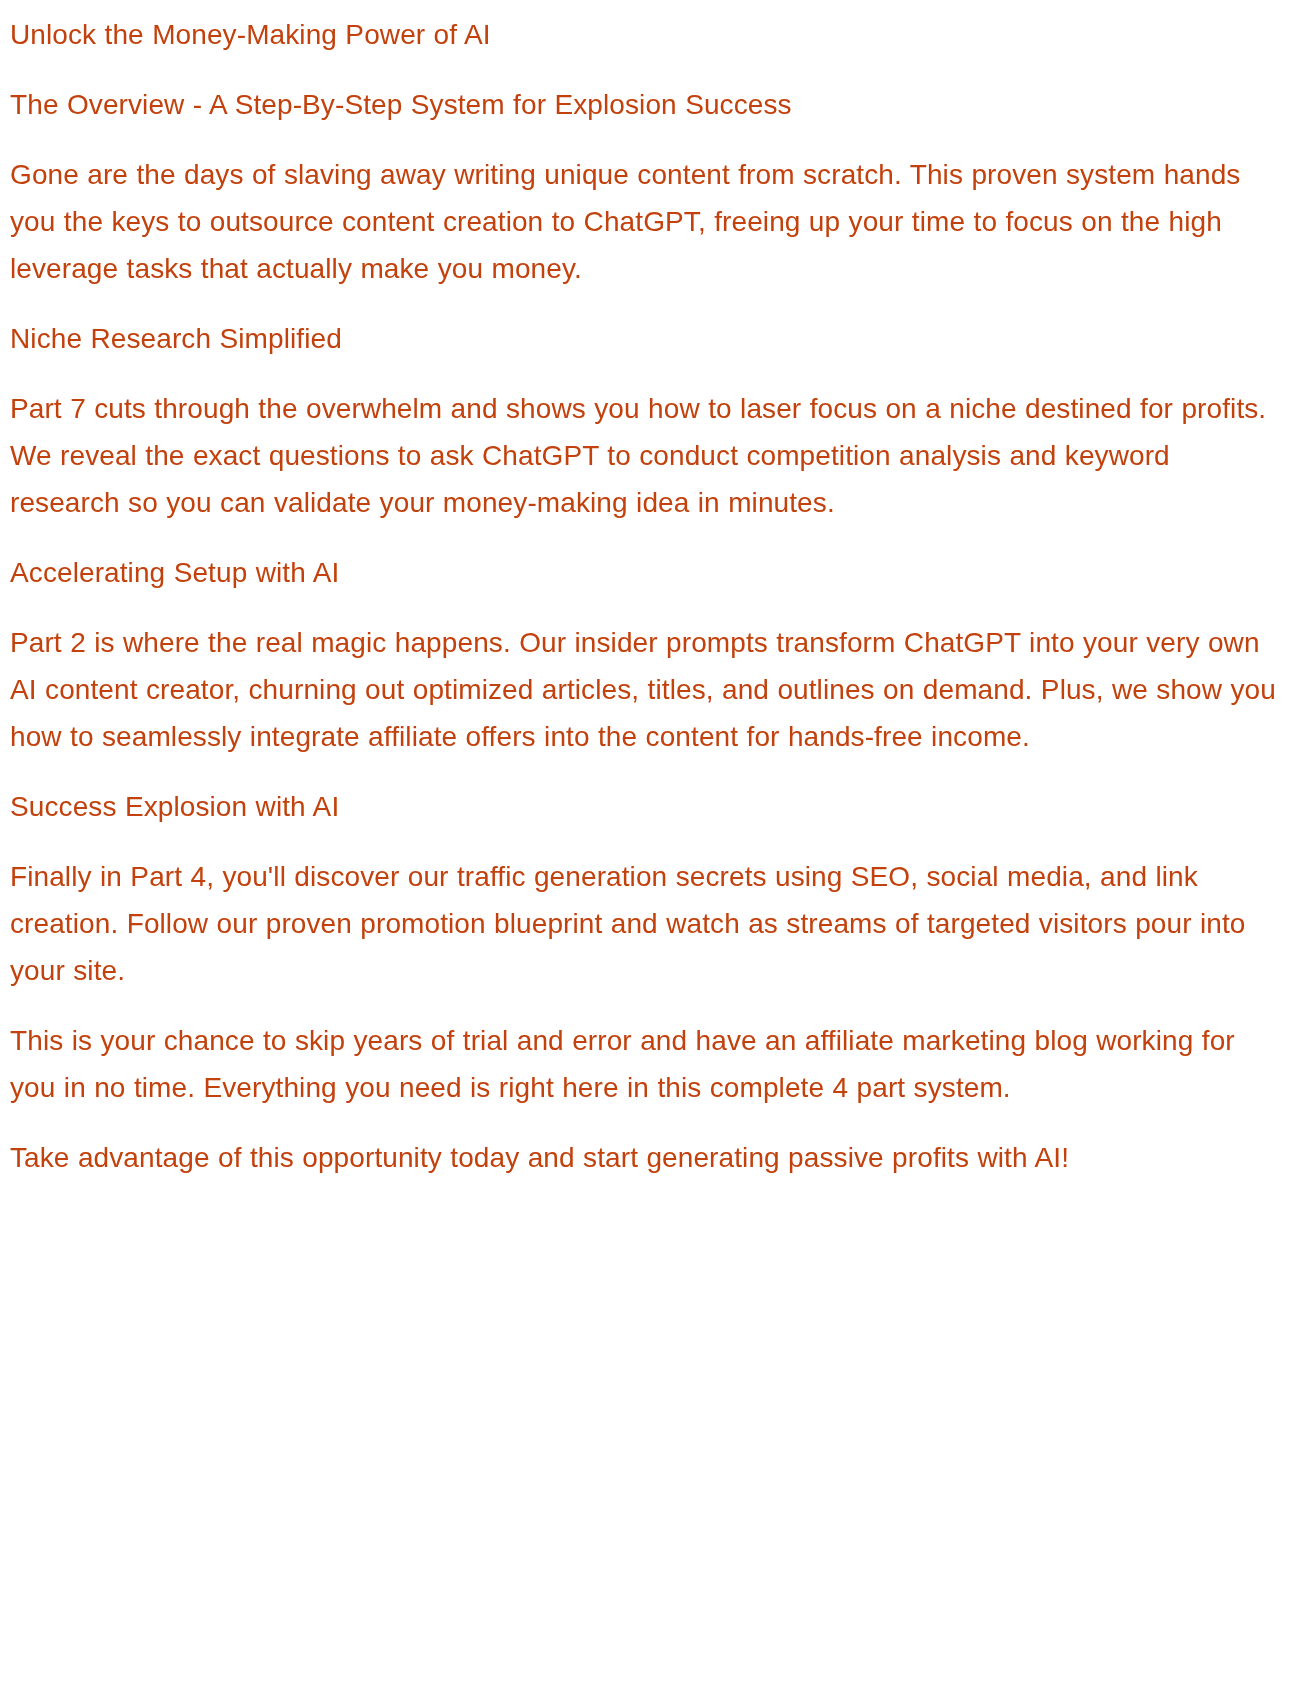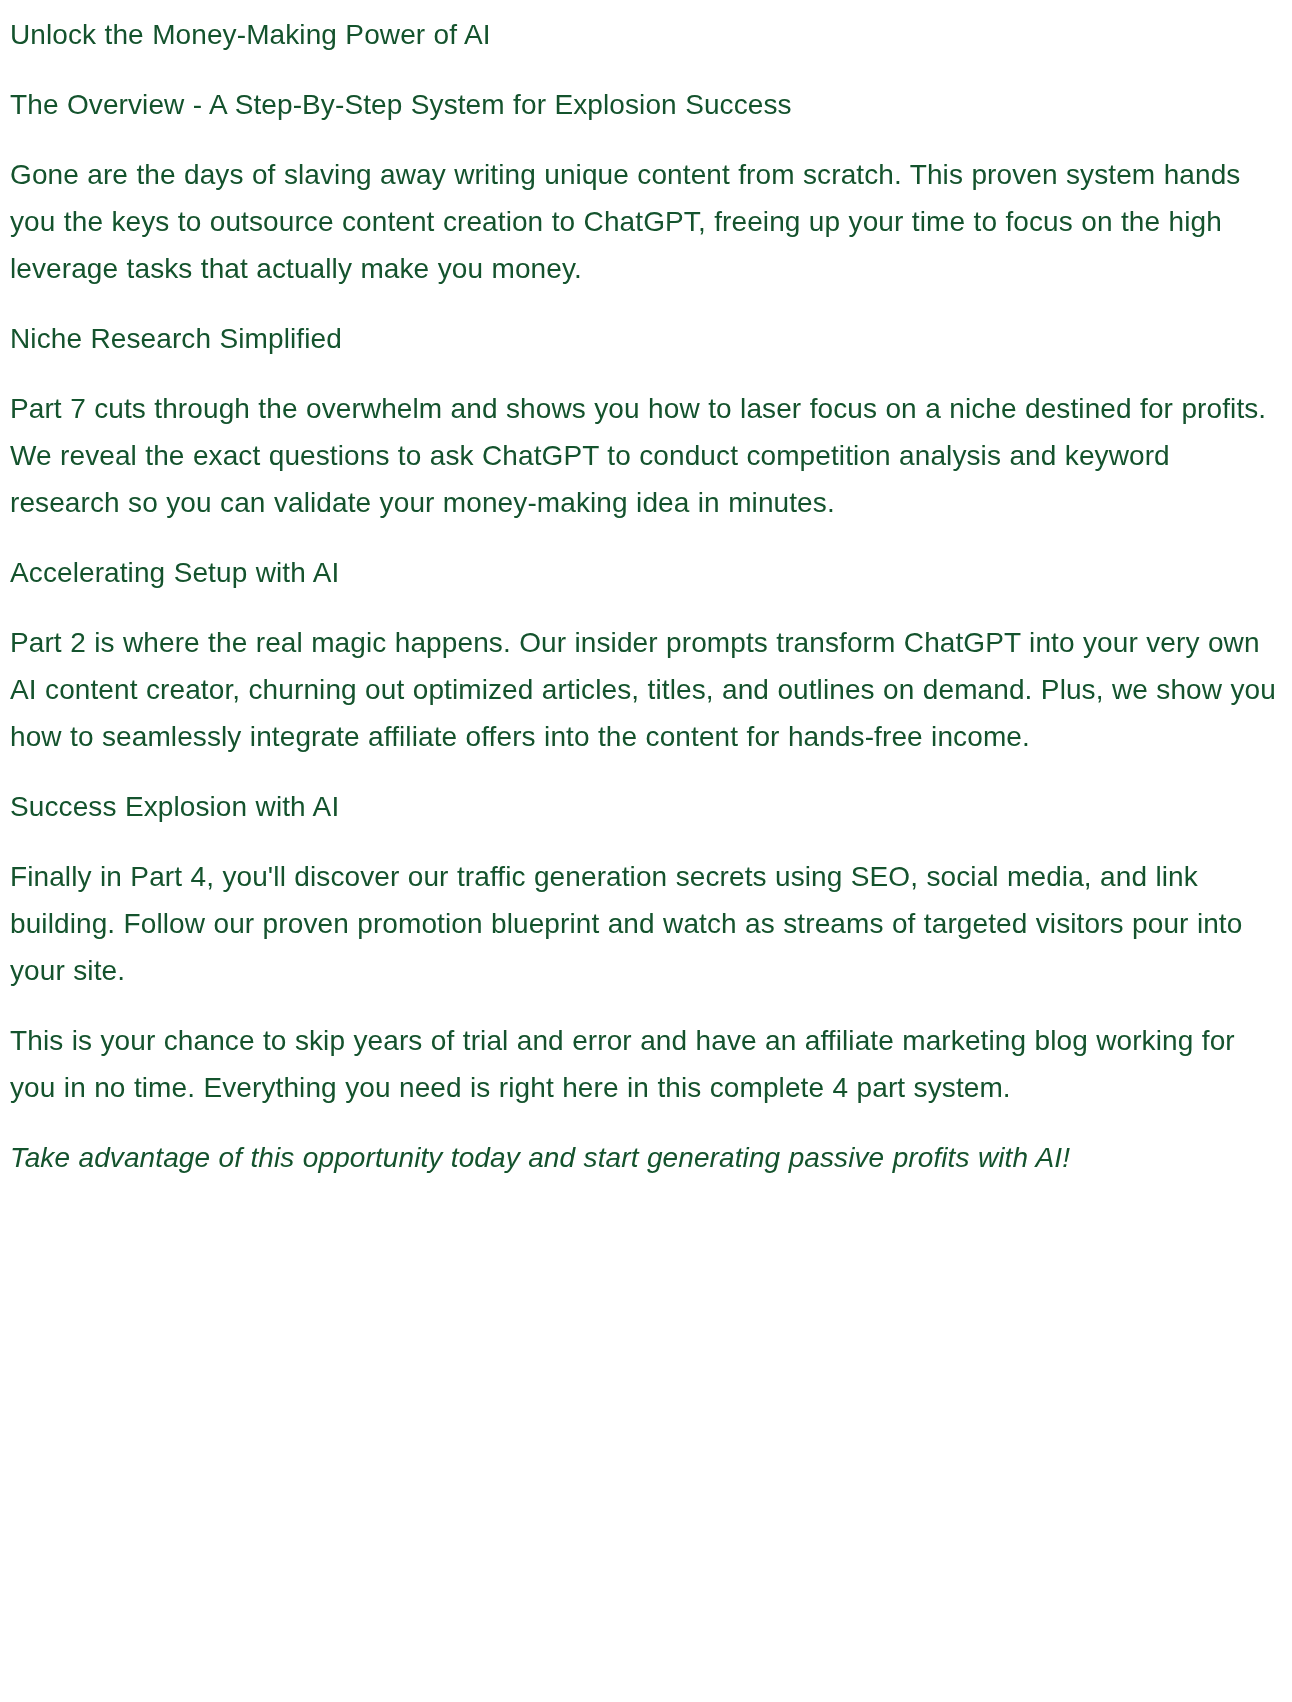--- a/index.html
+++ b/index.html
@@ -7,40 +7,40 @@
       margin: 0;
       padding: 0;
       background: #ffffff;
     }
     .page {
       width: 1292px;
       min-height: 1702px;
       padding: 11px 10px 10px 10px;
       background: #ffffff;
       font-family: "Liberation Sans", sans-serif;
-      color: #14532d;
+      color: #c2410c;
     }
     .block {
       font-size: 28px;
       line-height: 47px;
       font-weight: 400;
       margin: 0 0 23px 0;
       letter-spacing: 0.1px;
       word-spacing: 0.5px;
     }
-    .block:last-child { margin-bottom: 0; font-style: italic; }
+    .block:last-child { margin-bottom: 0; }
   </style>
 </head>
 <body>
 
 <div class="page">
   <p class="block">Unlock the Money-Making Power of AI</p>
   <p class="block">The Overview - A Step-By-Step System for Explosion Success</p>
   <p class="block">Gone are the days of slaving away writing unique content from scratch. This proven system hands you the keys to outsource content creation to ChatGPT, freeing up your time to focus on the high leverage tasks that actually make you money.</p>
   <p class="block">Niche Research Simplified</p>
   <p class="block">Part 7 cuts through the overwhelm and shows you how to laser focus on a niche destined for profits. We reveal the exact questions to ask ChatGPT to conduct competition analysis and keyword research so you can validate your money-making idea in minutes.</p>
   <p class="block">Accelerating Setup with AI</p>
   <p class="block">Part 2 is where the real magic happens. Our insider prompts transform ChatGPT into your very own AI content creator, churning out optimized articles, titles, and outlines on demand. Plus, we show you how to seamlessly integrate affiliate offers into the content for hands-free income.</p>
   <p class="block">Success Explosion with AI</p>
-  <p class="block">Finally in Part 4, you'll discover our traffic generation secrets using SEO, social media, and link building. Follow our proven promotion blueprint and watch as streams of targeted visitors pour into your site.</p>
+  <p class="block">Finally in Part 4, you'll discover our traffic generation secrets using SEO, social media, and link creation. Follow our proven promotion blueprint and watch as streams of targeted visitors pour into your site.</p>
   <p class="block">This is your chance to skip years of trial and error and have an affiliate marketing blog working for you in no time. Everything you need is right here in this complete 4 part system.</p>
   <p class="block">Take advantage of this opportunity today and start generating passive profits with AI!</p>
 </div>
 
 </body></html>

